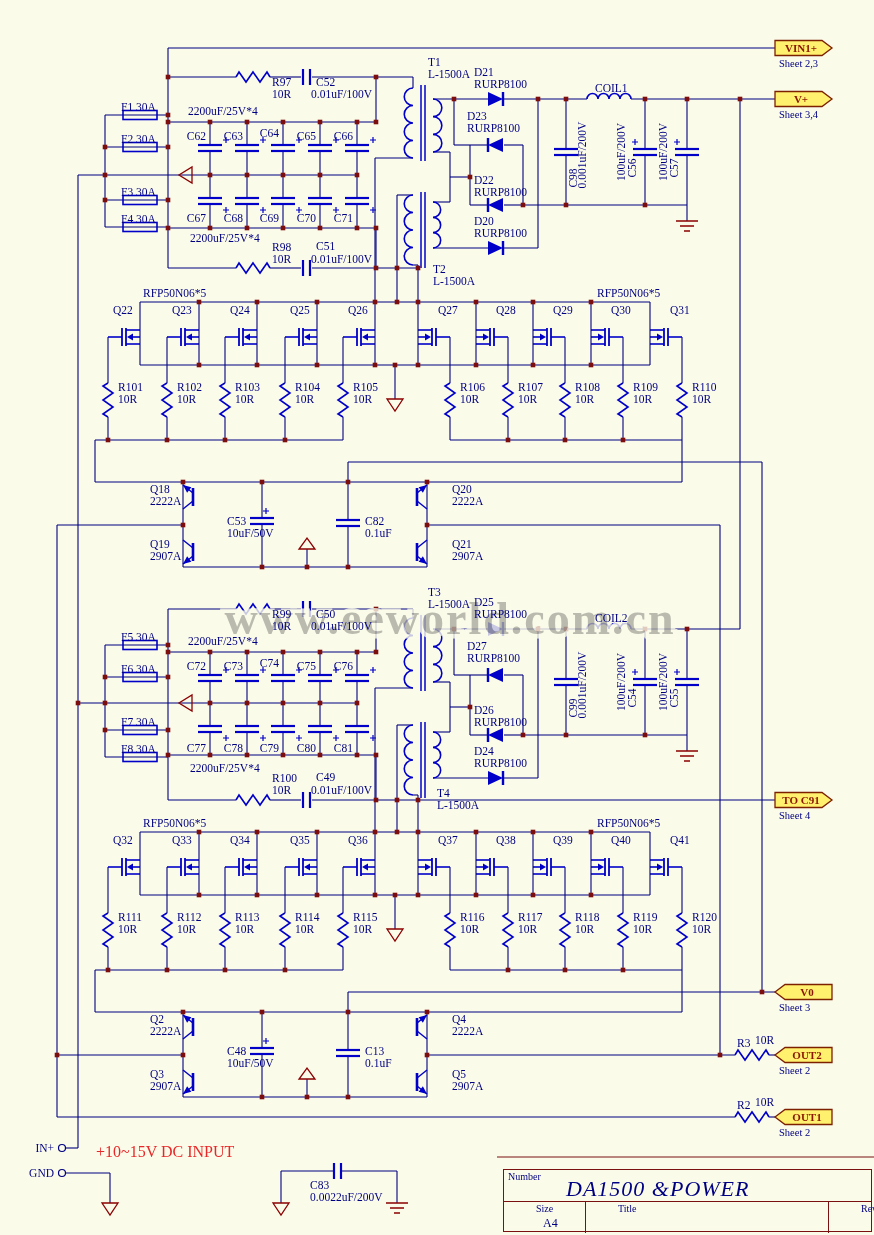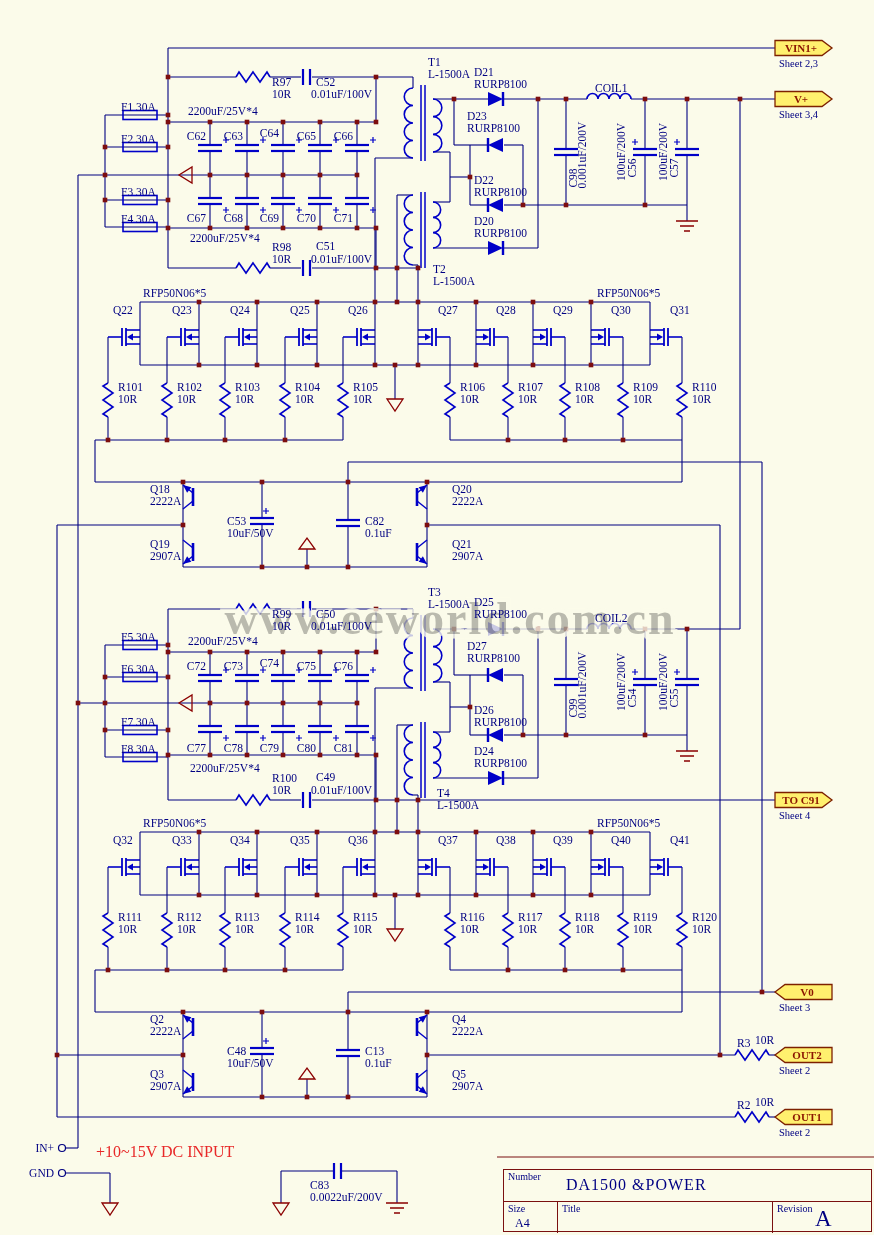--- a/index.html
+++ b/index.html
@@ -3,23 +3,23 @@
 <meta charset="utf-8">
 <style>
   html,body{margin:0;padding:0;background:#e8e8e0;}
   .sheet{position:relative;width:874px;height:1235px;background:#FBFBEA;overflow:hidden;
          font-family:"Liberation Serif",serif;}
   svg{position:absolute;left:0;top:0;}
   .titleblock{position:absolute;left:503px;top:1169px;width:369px;height:63px;
               border:1px solid #7a1010;box-sizing:border-box;color:#000082;}
   .tb-row1{height:31px;border-bottom:1px solid #7a1010;position:relative;}
   .tb-label{font-size:10px;position:absolute;left:4px;top:1px;}
-  .tb-title{position:absolute;left:62px;top:6px;font-size:16px;letter-spacing:1px;}
+  .tb-title{position:absolute;left:62px;top:6px;font-size:22px;letter-spacing:1px;font-style:italic;}
   .tb-row2{height:31px;display:flex;}
-  .tb-cell{position:relative;box-sizing:border-box;height:100%;}
+  .tb-cell{position:relative;box-sizing:border-box;height:100%;margin-left:28px;}
   .tb-size{width:54px;border-right:1px solid #7a1010;}
   .tb-number{width:215px;border-right:1px solid #7a1010;}
   .tb-rev{flex:1;text-align:center;}
   .tb-val{position:absolute;left:11px;top:14px;font-size:12px;}
   .tb-rev-val{position:absolute;left:42px;top:4px;font-size:23px;}
 </style>
 </head>
 <body>
 
 <div class="sheet">

